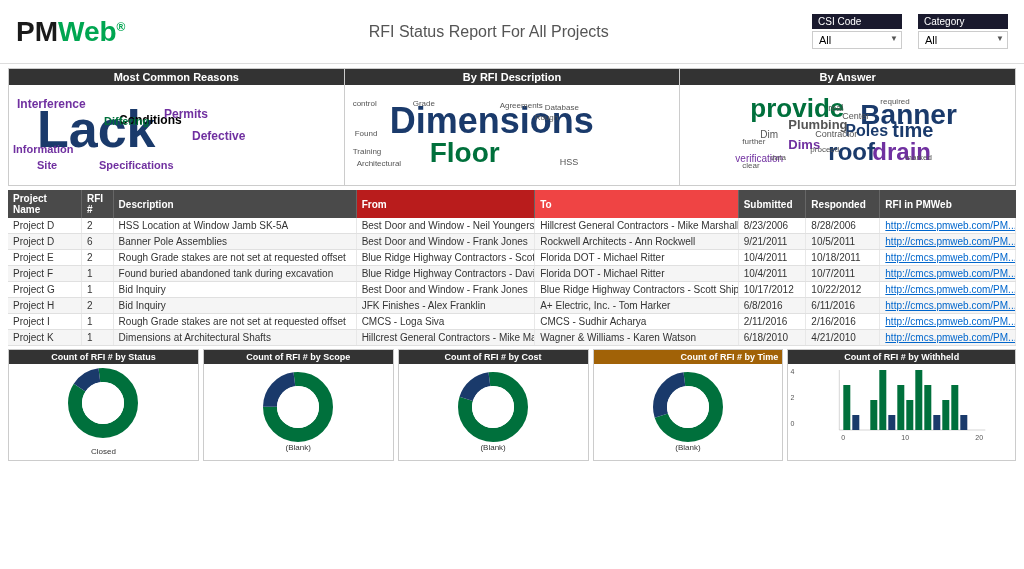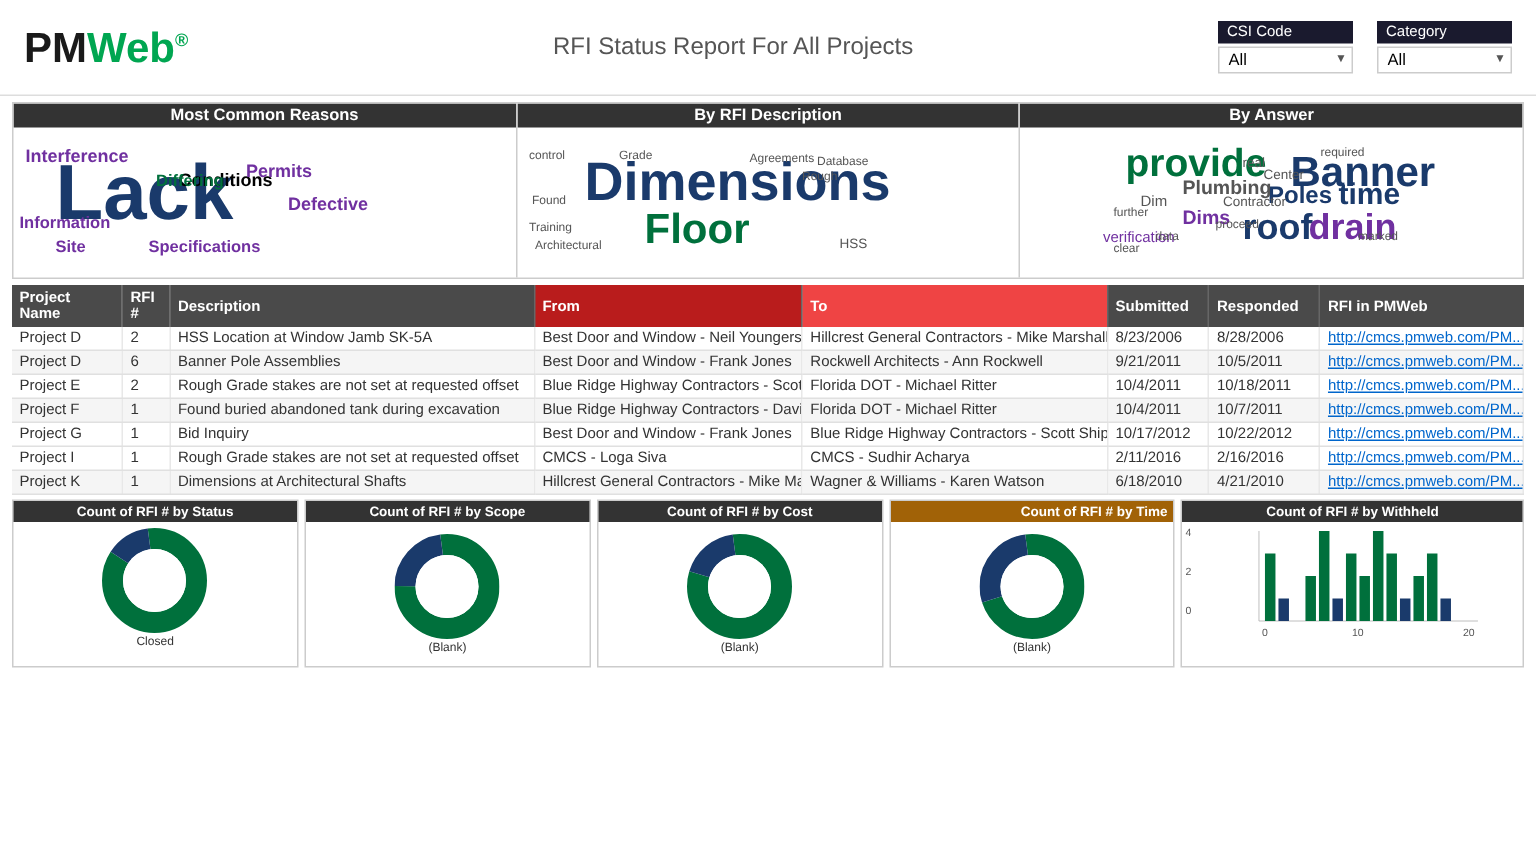--- a/index.html
+++ b/index.html
@@ -155,20 +155,30 @@
         <tr style="background: rgb(255, 255, 255);">
           <td style="padding: 2px 5px; border-bottom: 1px solid rgb(224, 224, 224); border-right: 1px solid rgb(232, 232, 232); font-size: 10px; white-space: nowrap; overflow: hidden; max-width: 0px; width: 65px;">Project G</td>
           <td style="padding: 2px 5px; border-bottom: 1px solid rgb(224, 224, 224); border-right: 1px solid rgb(232, 232, 232); font-size: 10px; white-space: nowrap; overflow: hidden; max-width: 0px; width: 28px;">1</td>
           <td style="padding: 2px 5px; border-bottom: 1px solid rgb(224, 224, 224); border-right: 1px solid rgb(232, 232, 232); font-size: 10px; white-space: nowrap; overflow: hidden; max-width: 0px; width: 215px;">Bid Inquiry</td>
           <td style="padding: 2px 5px; border-bottom: 1px solid rgb(224, 224, 224); border-right: 1px solid rgb(232, 232, 232); font-size: 10px; white-space: nowrap; overflow: hidden; max-width: 0px; width: 158px;">Best Door and Window - Frank Jones</td>
           <td style="padding: 2px 5px; border-bottom: 1px solid rgb(224, 224, 224); border-right: 1px solid rgb(232, 232, 232); font-size: 10px; white-space: nowrap; overflow: hidden; max-width: 0px; width: 180px;">Blue Ridge Highway Contractors - Scott Shipman</td>
           <td style="padding: 2px 5px; border-bottom: 1px solid rgb(224, 224, 224); border-right: 1px solid rgb(232, 232, 232); font-size: 10px; white-space: nowrap; overflow: hidden; max-width: 0px; width: 58px;">10/17/2012</td>
           <td style="padding: 2px 5px; border-bottom: 1px solid rgb(224, 224, 224); border-right: 1px solid rgb(232, 232, 232); font-size: 10px; white-space: nowrap; overflow: hidden; max-width: 0px; width: 58px;">10/22/2012</td>
           <td style="padding: 2px 5px; border-bottom: 1px solid rgb(224, 224, 224); border-right: 1px solid rgb(232, 232, 232); font-size: 10px; white-space: nowrap; overflow: hidden; max-width: 0px; color: rgb(0, 102, 204); text-decoration: underline; cursor: pointer; width: 120px;">http://cmcs.pmweb.com/PM...</td>
         </tr>
+        <tr style="background: rgb(245, 245, 245);">
+          <td style="padding: 2px 5px; border-bottom: 1px solid rgb(224, 224, 224); border-right: 1px solid rgb(232, 232, 232); font-size: 10px; white-space: nowrap; overflow: hidden; max-width: 0px; width: 65px;">Project H</td>
+          <td style="padding: 2px 5px; border-bottom: 1px solid rgb(224, 224, 224); border-right: 1px solid rgb(232, 232, 232); font-size: 10px; white-space: nowrap; overflow: hidden; max-width: 0px; width: 28px;">2</td>
+          <td style="padding: 2px 5px; border-bottom: 1px solid rgb(224, 224, 224); border-right: 1px solid rgb(232, 232, 232); font-size: 10px; white-space: nowrap; overflow: hidden; max-width: 0px; width: 215px;">Bid Inquiry</td>
+          <td style="padding: 2px 5px; border-bottom: 1px solid rgb(224, 224, 224); border-right: 1px solid rgb(232, 232, 232); font-size: 10px; white-space: nowrap; overflow: hidden; max-width: 0px; width: 158px;">JFK Finishes - Alex Franklin</td>
+          <td style="padding: 2px 5px; border-bottom: 1px solid rgb(224, 224, 224); border-right: 1px solid rgb(232, 232, 232); font-size: 10px; white-space: nowrap; overflow: hidden; max-width: 0px; width: 180px;">A+ Electric, Inc. - Tom Harker</td>
+          <td style="padding: 2px 5px; border-bottom: 1px solid rgb(224, 224, 224); border-right: 1px solid rgb(232, 232, 232); font-size: 10px; white-space: nowrap; overflow: hidden; max-width: 0px; width: 58px;">6/8/2016</td>
+          <td style="padding: 2px 5px; border-bottom: 1px solid rgb(224, 224, 224); border-right: 1px solid rgb(232, 232, 232); font-size: 10px; white-space: nowrap; overflow: hidden; max-width: 0px; width: 58px;">6/11/2016</td>
+          <td style="padding: 2px 5px; border-bottom: 1px solid rgb(224, 224, 224); border-right: 1px solid rgb(232, 232, 232); font-size: 10px; white-space: nowrap; overflow: hidden; max-width: 0px; color: rgb(0, 102, 204); text-decoration: underline; cursor: pointer; width: 120px;">http://cmcs.pmweb.com/PM...</td>
+        </tr>
         <tr style="background: rgb(255, 255, 255);">
           <td style="padding: 2px 5px; border-bottom: 1px solid rgb(224, 224, 224); border-right: 1px solid rgb(232, 232, 232); font-size: 10px; white-space: nowrap; overflow: hidden; max-width: 0px; width: 65px;">Project I</td>
           <td style="padding: 2px 5px; border-bottom: 1px solid rgb(224, 224, 224); border-right: 1px solid rgb(232, 232, 232); font-size: 10px; white-space: nowrap; overflow: hidden; max-width: 0px; width: 28px;">1</td>
           <td style="padding: 2px 5px; border-bottom: 1px solid rgb(224, 224, 224); border-right: 1px solid rgb(232, 232, 232); font-size: 10px; white-space: nowrap; overflow: hidden; max-width: 0px; width: 215px;">Rough Grade stakes are not set at requested offset</td>
           <td style="padding: 2px 5px; border-bottom: 1px solid rgb(224, 224, 224); border-right: 1px solid rgb(232, 232, 232); font-size: 10px; white-space: nowrap; overflow: hidden; max-width: 0px; width: 158px;">CMCS - Loga Siva</td>
           <td style="padding: 2px 5px; border-bottom: 1px solid rgb(224, 224, 224); border-right: 1px solid rgb(232, 232, 232); font-size: 10px; white-space: nowrap; overflow: hidden; max-width: 0px; width: 180px;">CMCS - Sudhir Acharya</td>
           <td style="padding: 2px 5px; border-bottom: 1px solid rgb(224, 224, 224); border-right: 1px solid rgb(232, 232, 232); font-size: 10px; white-space: nowrap; overflow: hidden; max-width: 0px; width: 58px;">2/11/2016</td>
           <td style="padding: 2px 5px; border-bottom: 1px solid rgb(224, 224, 224); border-right: 1px solid rgb(232, 232, 232); font-size: 10px; white-space: nowrap; overflow: hidden; max-width: 0px; width: 58px;">2/16/2016</td>
           <td style="padding: 2px 5px; border-bottom: 1px solid rgb(224, 224, 224); border-right: 1px solid rgb(232, 232, 232); font-size: 10px; white-space: nowrap; overflow: hidden; max-width: 0px; color: rgb(0, 102, 204); text-decoration: underline; cursor: pointer; width: 120px;">http://cmcs.pmweb.com/PM...</td>
         </tr>
@@ -183,21 +193,21 @@
           <td style="padding: 2px 5px; border-bottom: 1px solid rgb(224, 224, 224); border-right: 1px solid rgb(232, 232, 232); font-size: 10px; white-space: nowrap; overflow: hidden; max-width: 0px; color: rgb(0, 102, 204); text-decoration: underline; cursor: pointer; width: 120px;">http://cmcs.pmweb.com/PM...</td>
         </tr>
       </tbody>
   </table>
 </div>
 
 <div style="display:flex; margin:3px 8px; gap:4px; height:112px;">
 
   <div style="flex:1; border:1px solid #ccc; display:flex; flex-direction:column; align-items:center;">
     <div style="background:#333; color:#fff; text-align:center; font-size:9px; padding:2px 4px; width:100%; font-weight:bold;">Count of RFI # by Status</div>
-    <div style="flex:1; display:flex; align-items:center; justify-content:flex-start; flex-direction:column; padding:4px;">
+    <div style="flex:1; display:flex; align-items:center; justify-content:space-between; flex-direction:column; padding:4px;">
       <svg width="70" height="70" viewBox="0 0 70 70">
         <circle cx="35" cy="35" r="28" fill="none" stroke="#00703c" stroke-width="14" stroke-dasharray="148 24" stroke-dashoffset="0" transform="rotate(-90 35 35)"></circle>
         <circle cx="35" cy="35" r="28" fill="none" stroke="#1a3a6b" stroke-width="14" stroke-dasharray="24 148" stroke-dashoffset="-148" transform="rotate(-90 35 35)"></circle>
         <circle cx="35" cy="35" r="21" fill="white"></circle>
       </svg>
       <div style="font-size:8px; color:#333; margin-top:1px;">Closed</div>
     </div>
   </div>
 
   <div style="flex:1; border:1px solid #ccc; display:flex; flex-direction:column; align-items:center;">

